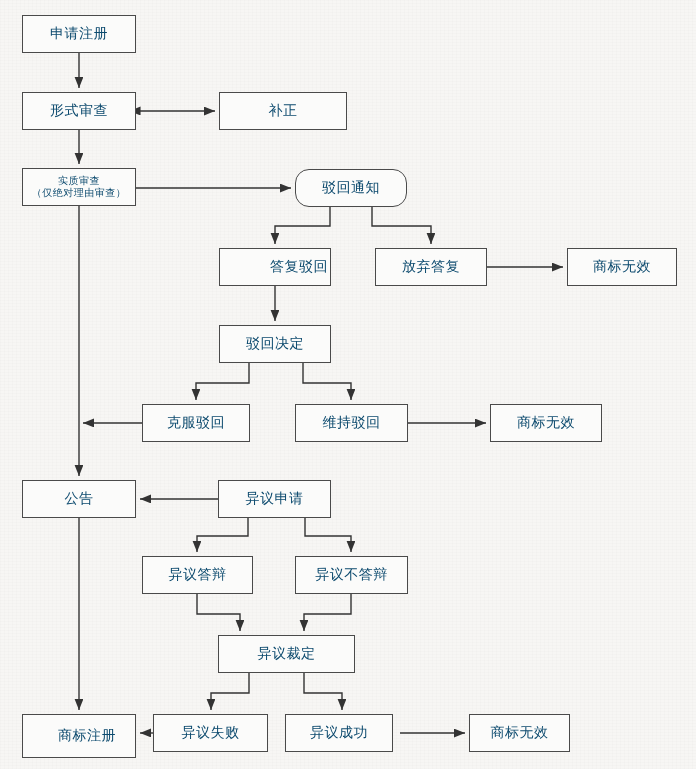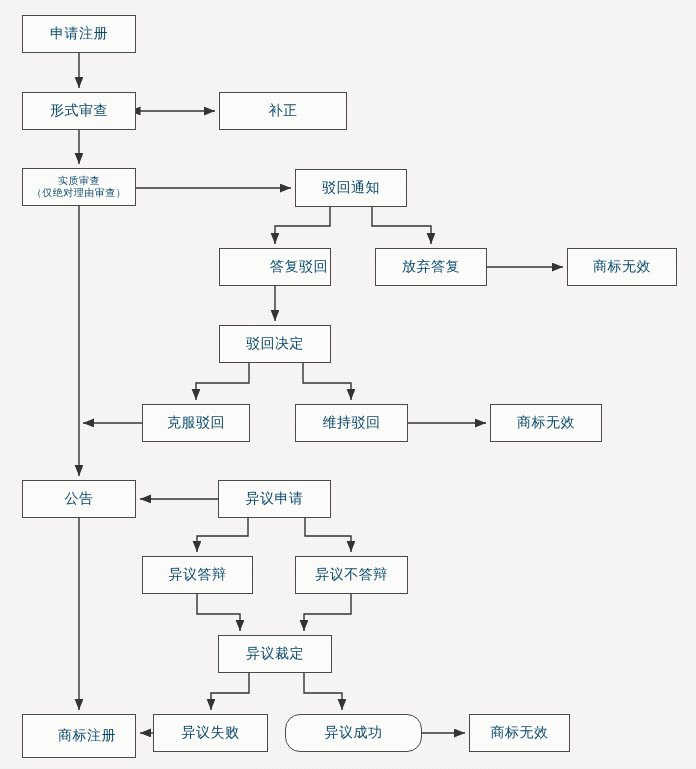--- a/index.html
+++ b/index.html
@@ -80,31 +80,31 @@
         <path d="M 153,733 L 140,733" fill="none" stroke="#333333" stroke-width="1.4" marker-end="url(#arrow-end)"></path>
         <path d="M 400,733 L 465,733" fill="none" stroke="#333333" stroke-width="1.4" marker-end="url(#arrow-end)"></path>
       </g>
   </svg>
   <div id="nodes-layer">
       <div class="node-box size-normal" style="left: 22px; top: 15px; width: 114px; height: 38px;">申请注册</div>
       <div class="node-box size-normal" style="left: 22px; top: 92px; width: 114px; height: 38px;">形式审查</div>
       <div class="node-box size-normal" style="left: 219px; top: 92px; width: 128px; height: 38px;">补正</div>
       <div class="node-box size-small" style="left: 22px; top: 168px; width: 114px; height: 38px;">实质审查
 （仅绝对理由审查）</div>
-      <div class="node-box size-normal" style="left: 295px; top: 169px; width: 112px; height: 38px;">驳回通知</div>
+      <div class="node-box size-normal" style="left: 295px; top: 169px; width: 112px; height: 38px; border-radius: 14px;">驳回通知</div>
       <div class="node-box size-normal" style="left: 219px; top: 248px; width: 112px; height: 38px; padding-left: 48px;">答复驳回</div>
       <div class="node-box size-normal" style="left: 375px; top: 248px; width: 112px; height: 38px;">放弃答复</div>
       <div class="node-box size-normal" style="left: 567px; top: 248px; width: 110px; height: 38px;">商标无效</div>
       <div class="node-box size-normal" style="left: 219px; top: 325px; width: 112px; height: 38px;">驳回决定</div>
       <div class="node-box size-normal" style="left: 142px; top: 404px; width: 108px; height: 38px;">克服驳回</div>
       <div class="node-box size-normal" style="left: 295px; top: 404px; width: 113px; height: 38px;">维持驳回</div>
       <div class="node-box size-normal" style="left: 490px; top: 404px; width: 112px; height: 38px;">商标无效</div>
       <div class="node-box size-normal" style="left: 22px; top: 480px; width: 114px; height: 38px;">公告</div>
       <div class="node-box size-normal" style="left: 218px; top: 480px; width: 113px; height: 38px;">异议申请</div>
       <div class="node-box size-normal" style="left: 142px; top: 556px; width: 111px; height: 38px;">异议答辩</div>
       <div class="node-box size-normal" style="left: 295px; top: 556px; width: 113px; height: 38px;">异议不答辩</div>
-      <div class="node-box size-normal" style="left: 218px; top: 635px; width: 114px; height: 38px;">异议裁定</div>
+      <div class="node-box size-normal" style="left: 218px; top: 635px; width: 137px; height: 38px;">异议裁定</div>
       <div class="node-box size-normal" style="left: 22px; top: 714px; width: 114px; height: 44px; padding-left: 16px;">商标注册</div>
       <div class="node-box size-normal" style="left: 153px; top: 714px; width: 115px; height: 38px;">异议失败</div>
-      <div class="node-box size-normal" style="left: 285px; top: 714px; width: 137px; height: 38px; border-radius: 15px;">异议成功</div>
+      <div class="node-box size-normal" style="left: 285px; top: 714px; width: 108px; height: 38px;">异议成功</div>
       <div class="node-box size-normal" style="left: 469px; top: 714px; width: 101px; height: 38px;">商标无效</div>
     </div>
 </div>
 
 </body></html>

